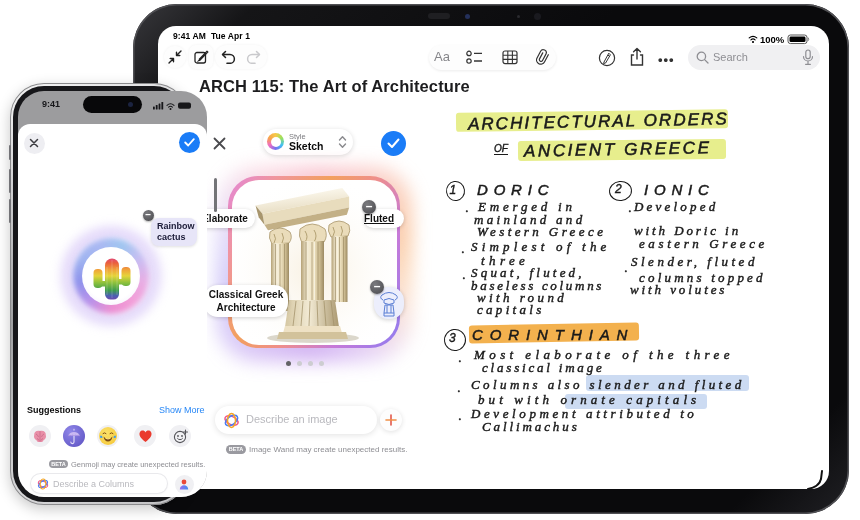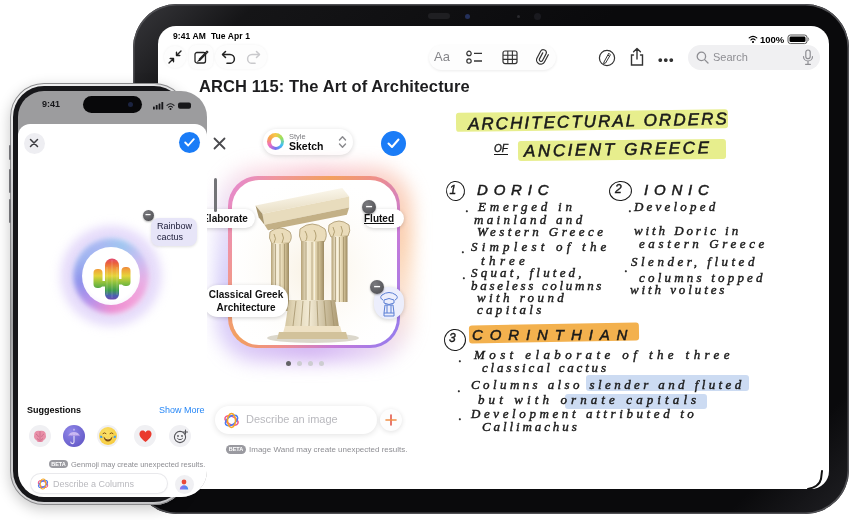--- a/index.html
+++ b/index.html
@@ -256,21 +256,21 @@
       <div class="hw abs" style="left:472px;top:256px;font-size:13px;letter-spacing:2.9px;text-align:right;">with volutes</div>
 
       <div class="abs" style="left:286px;top:303px;width:20px;height:20px;border:1.4px solid #1a1a1a;border-radius:50%;transform:rotate(-8deg);"></div>
       <div class="hws abs" style="left:291px;top:305px;font-size:12px;-webkit-text-stroke:.4px #1a1a1a;">3</div>
       <div class="abs" style="left:311px;top:298px;width:170px;height:18px;background:#f3b14e;border-radius:3px;transform:rotate(-1deg);"></div>
       <div class="hws abs" style="left:314px;top:300px;font-size:15px;letter-spacing:6.9px;-webkit-text-stroke:.5px #1a1a1a;">CORINTHIAN</div>
       <div class="abs" style="left:428px;top:349px;width:163px;height:16px;background:#ccdbf2;border-radius:3px;"></div>
       <div class="abs" style="left:407px;top:368px;width:142px;height:15px;background:#ccdbf2;border-radius:3px;"></div>
       <div class="hw abs" style="left:300px;top:327px;font-size:13px;">·</div>
       <div class="hw abs" style="left:316px;top:321px;font-size:13px;letter-spacing:4.4px;">Most elaborate of the three</div>
-      <div class="hw abs" style="left:324px;top:334px;font-size:13px;letter-spacing:2.8px;">classical cactus</div>
+      <div class="hw abs" style="left:324px;top:334px;font-size:13px;letter-spacing:2.8px;">classical image</div>
       <div class="hw abs" style="left:299px;top:357px;font-size:13px;">·</div>
       <div class="hw abs" style="left:313px;top:351px;font-size:13px;letter-spacing:3.4px;">Columns also slender and fluted</div>
       <div class="hw abs" style="left:320px;top:366px;font-size:13px;letter-spacing:4.1px;">but with ornate capitals</div>
       <div class="hw abs" style="left:300px;top:385px;font-size:13px;">·</div>
       <div class="hw abs" style="left:313px;top:379.5px;font-size:13px;letter-spacing:3.6px;">Development attributed to</div>
       <div class="hw abs" style="left:324px;top:392.5px;font-size:13px;letter-spacing:2.9px;">Callimachus</div>
 
       <svg class="abs" style="left:648px;top:443px;" width="22" height="22" viewBox="0 0 22 22">
         <path d="M2 20 Q13 18 15 10 L16 2" stroke="#111" stroke-width="2" fill="none" stroke-linecap="round"></path>
       </svg>
@@ -330,21 +330,21 @@
           <rect x="1.5" y="12" width="9" height="19" rx="4" fill="url(#rain)"></rect>
           <rect x="29.5" y="10" width="9" height="19" rx="4" fill="url(#rain)"></rect>
           <rect x="7.5" y="24" width="8" height="5.5" fill="url(#rain)"></rect>
           <rect x="24.5" y="22" width="8" height="5.5" fill="url(#rain)"></rect>
           <path d="M13 8.5 a7 7 0 0 1 14 0 V37 a5.5 5.5 0 0 1 -5.5 5.5 h-3 a5.5 5.5 0 0 1 -5.5 -5.5 Z" fill="url(#rain)"></path>
           <path d="M20 3 v38 M15 10 v28 M25 10 v28" stroke="rgba(255,255,255,.25)" stroke-width=".8" fill="none"></path>
         </svg>
 
         <div class="minus" style="left:124.5px;top:86px;width:11px;height:11px;line-height:9px;font-size:10px;">–</div>
         <div class="abs" style="left:133px;top:94.5px;width:46px;height:28px;border-radius:8px;background:#e7e5f8;box-shadow:0 1px 3px rgba(0,0,0,.12);"></div>
-        <div class="abs" style="left:139px;top:97.5px;font-size:9px;font-weight:normal;color:#20203c;line-height:11px;">Rainbow<br>cactus</div>
+        <div class="abs" style="left:139px;top:97.5px;font-size:9px;font-weight:bold;color:#20203c;line-height:11px;">Rainbow<br>cactus</div>
 
         <div class="abs" style="left:9px;top:281px;font-size:9px;font-weight:bold;color:#0a0a0a;">Suggestions</div>
         <div class="abs" style="left:141px;top:281px;font-size:9px;color:#2787f6;">Show More</div>
 
         <div class="abs" style="left:11px;top:301.5px;width:22px;height:22px;border-radius:50%;background:#f0f0f3;"></div>
         <div class="abs" style="left:45px;top:301.5px;width:22px;height:22px;border-radius:50%;background:#f0f0f3;"></div>
         <div class="abs" style="left:79px;top:301.5px;width:22px;height:22px;border-radius:50%;background:#f0f0f3;"></div>
         <div class="abs" style="left:116px;top:301.5px;width:22px;height:22px;border-radius:50%;background:#f0f0f3;"></div>
         <div class="abs" style="left:151px;top:301.5px;width:22px;height:22px;border-radius:50%;background:#f0f0f3;"></div>
 

